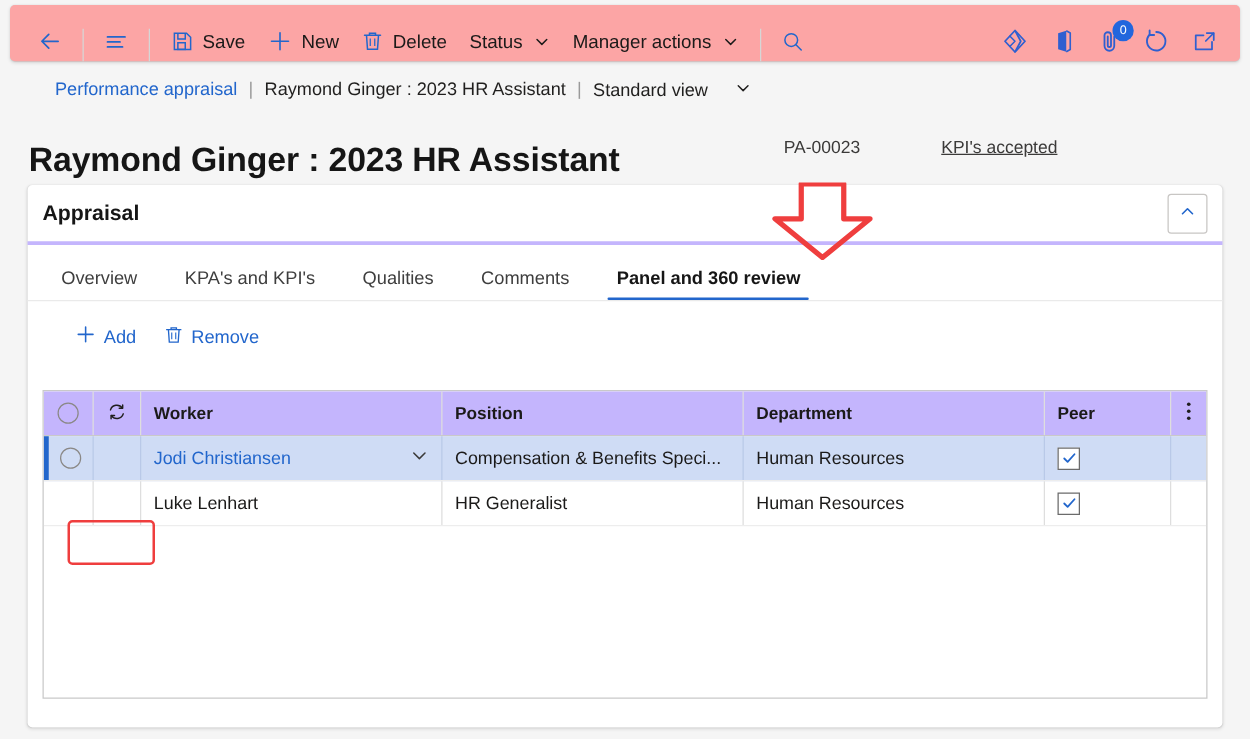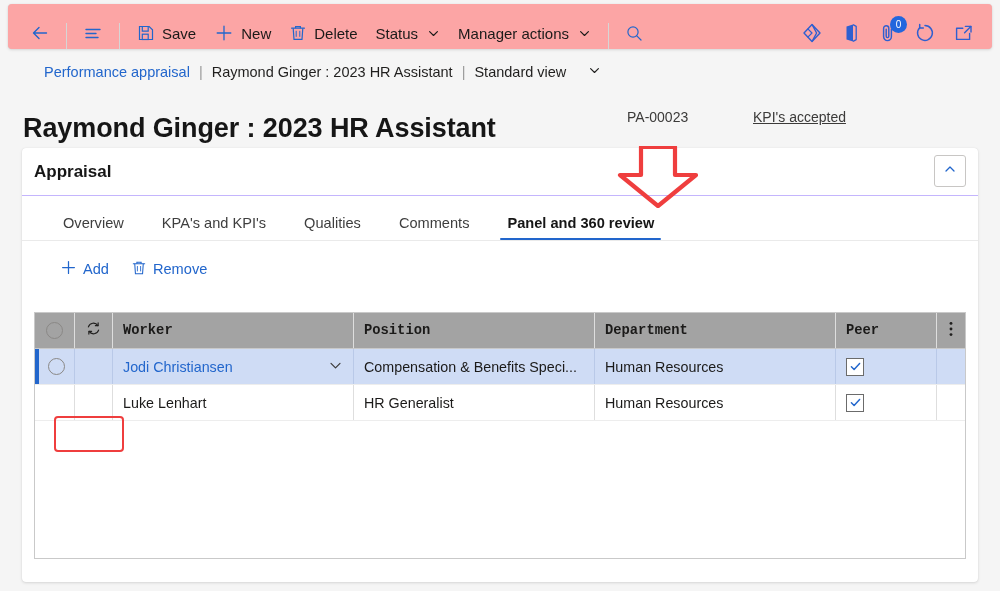--- a/index.html
+++ b/index.html
@@ -113,21 +113,21 @@
     position: absolute;
     left: 22px; top: 148px;
     width: 956px; height: 434px;
     background: #ffffff;
     border-radius: 4px;
     box-shadow: 0 1px 3px rgba(0,0,0,0.13), 0 0 1px rgba(0,0,0,0.10);
   }
   .card-head {
     position: relative;
     height: 48px;
-    border-bottom: 1px solid #c4b5fd;
+    border-bottom: 3px solid #c4b5fd;
     display: flex;
     align-items: center;
     padding: 0 14px 0 12px;
   }
   .card-title {
     font-size: 17px;
     font-weight: 600;
     color: #161616;
   }
   .collapse-btn {
@@ -141,21 +141,21 @@
     align-items: center;
     justify-content: center;
     cursor: pointer;
   }
 
   
   .tabs {
     display: flex;
     align-items: flex-end;
     height: 45px;
-    padding: 0 0 0 22px;
+    padding: 0 0 0 8px;
     border-bottom: 1px solid #eaeaea;
     gap: 0;
   }
   .tab {
     position: relative;
     font-size: 14.6px;
     color: #3e3e3e;
     padding: 0 19px 9px 19px;
     cursor: pointer;
     white-space: nowrap;
@@ -205,22 +205,21 @@
     overflow: hidden;
   }
   .grid-row {
     display: flex;
     height: 36px;
     align-items: stretch;
   }
   .grid-header {
     height: 36px;
     border-bottom: 1px solid #c9c9c9;
-    background: #a3a3a3;
-    font-family: Liberation Mono, monospace;
+    background: #c4b5fd;
   }
   .grid-header .cell {
     font-weight: 600;
     font-size: 13.8px;
     color: #1b1a19;
   }
   .cell {
     display: flex;
     align-items: center;
     padding: 0 10px;

